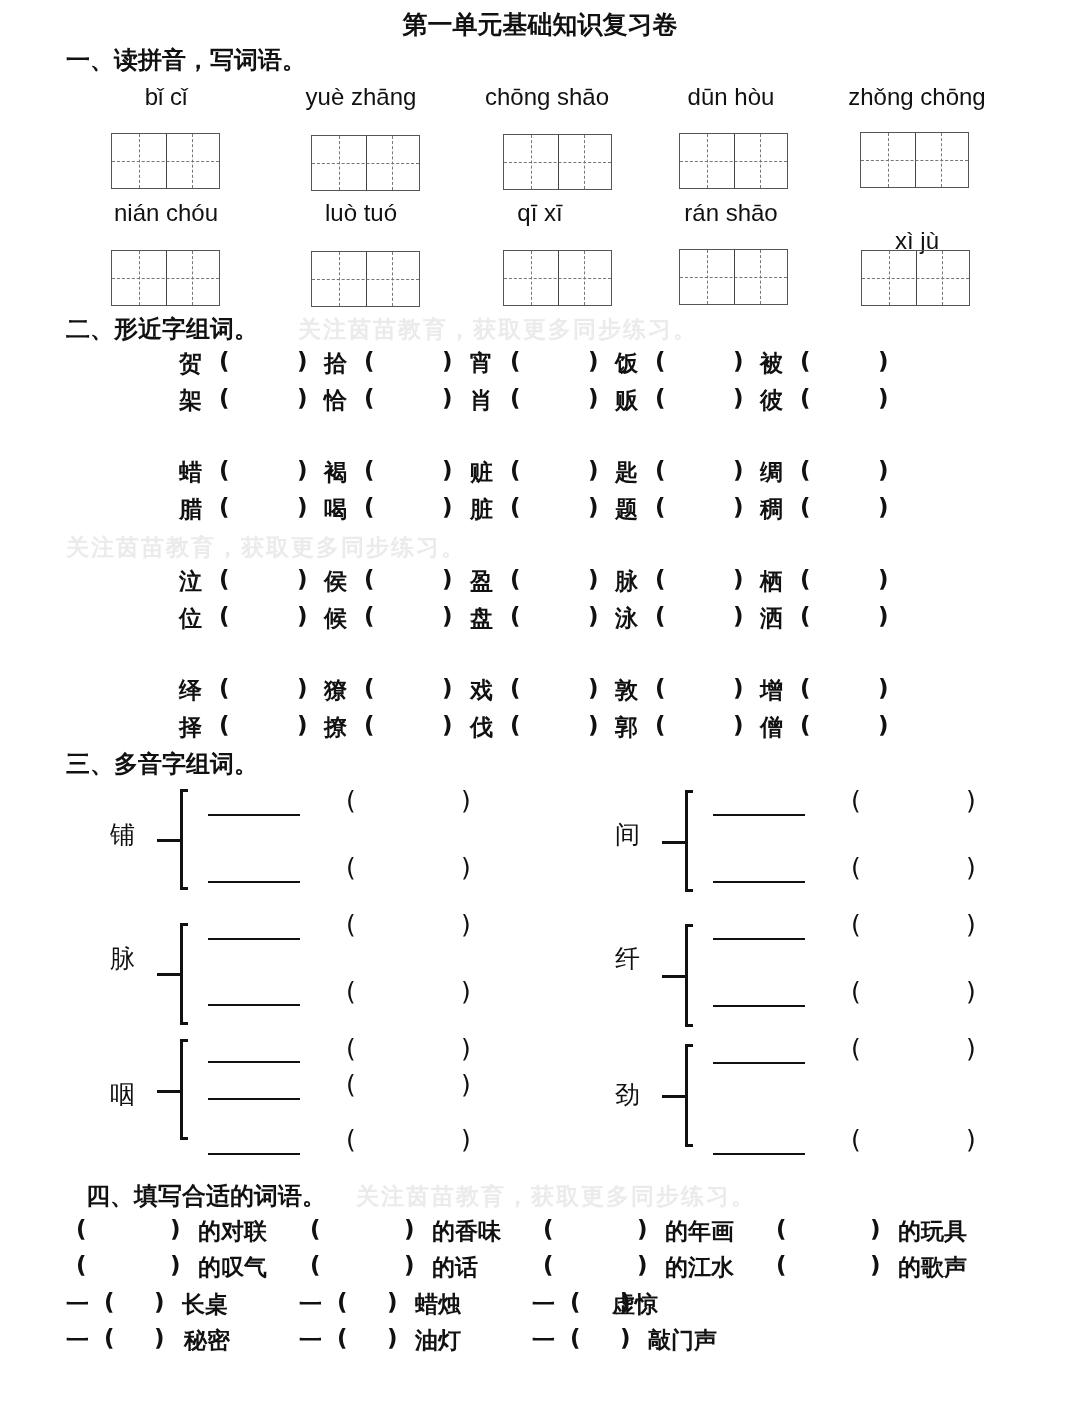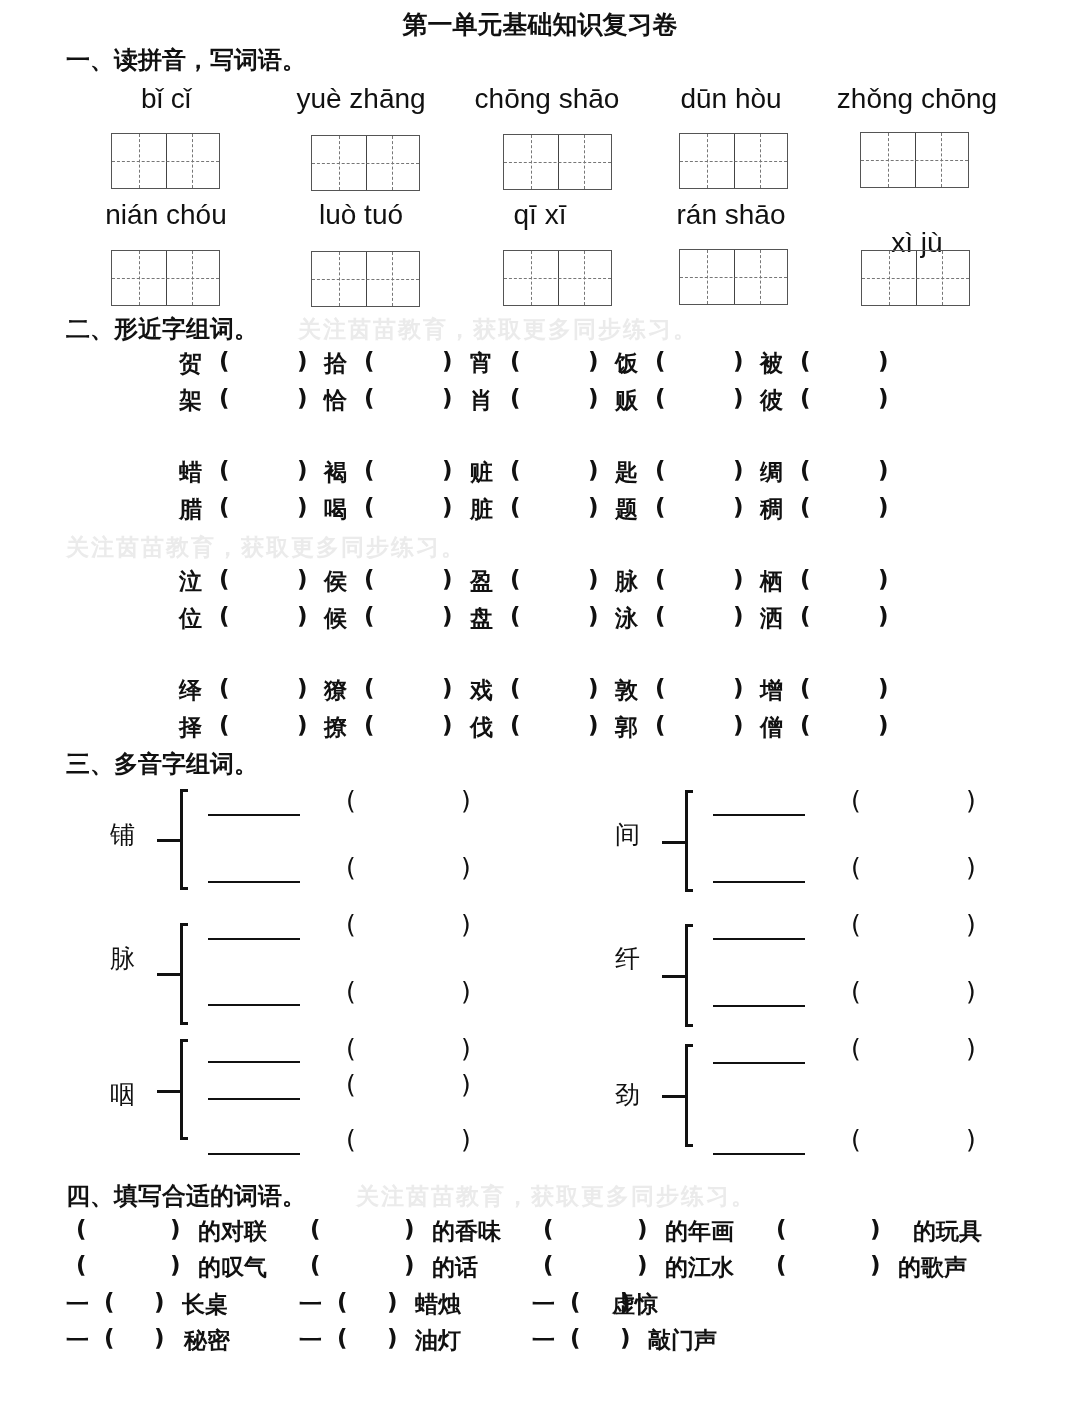--- a/index.html
+++ b/index.html
@@ -2,21 +2,21 @@
 <html><head>
 <meta charset="utf-8">
 <style>
   html, body { margin:0; padding:0; background:#ffffff; }
   body { width:1080px; height:1425px; position:relative; overflow:hidden;
          font-family:"DejaVu Sans", sans-serif; color:#111; }
   .abs { position:absolute; white-space:nowrap; }
   .title { font-size:25px; font-weight:bold; left:0; width:1080px; text-align:center; top:8px; }
   .sec { font-size:24px; font-weight:bold; left:66px; }
   .wm { color:#ebebeb; font-size:23px; font-weight:bold; letter-spacing:2px; }
-  .py { font-family:"Liberation Sans", sans-serif; font-size:28px; color:#111; text-align:center; width:200px; }
+  .py { font-family:"Liberation Sans", sans-serif; font-size:24px; color:#111; text-align:center; width:200px; }
   .tianzi { position:absolute; width:109px; height:56px; border:1.5px solid #555; box-sizing:border-box; }
   .tianzi .mid { position:absolute; left:50%; top:0; bottom:0; border-left:1.5px solid #444; }
   .tianzi .dv { position:absolute; top:0; bottom:0; border-left:1px dashed #777; }
   .tianzi .dh { position:absolute; left:0; right:0; top:50%; border-top:1px dashed #777; }
   .g2 { font-size:23px; font-weight:bold; }
   .paren { font-size:23px; font-weight:bold; }
   .br-v { position:absolute; width:0; border-left:3px solid #111; }
   .br-cap { position:absolute; height:0; width:8px; border-top:3px solid #111; }
   .br-tick { position:absolute; height:0; width:24px; border-top:3px solid #111; }
   .blank { position:absolute; height:0; width:92px; border-top:2px solid #111; }
@@ -351,40 +351,40 @@
     <div class="blank" style="left: 713px; top: 1062px;"></div>
     <div class="blank" style="left: 713px; top: 1153px;"></div>
     <div class="abs paren" style="left: 851px; top: 1034px; font-weight: normal; font-size: 25px;">(</div>
     <div class="abs" style="left: 875px; top: 1034px; width: 90px; height: 30px;"></div>
     <div class="abs paren" style="left: 966px; top: 1034px; font-weight: normal; font-size: 25px;">)</div>
     <div class="abs paren" style="left: 851px; top: 1125px; font-weight: normal; font-size: 25px;">(</div>
     <div class="abs" style="left: 875px; top: 1125px; width: 90px; height: 30px;"></div>
     <div class="abs paren" style="left: 966px; top: 1125px; font-weight: normal; font-size: 25px;">)</div>
   </div>
 
-<div class="abs sec" style="top:1180px;">四、填写合适的词语。</div>
+<div class="abs sec" style="top:1180px;margin-left:20px;">四、填写合适的词语。</div>
 <div class="abs wm" style="left:356px;top:1181px;">关注茵苗教育，获取更多同步练习。</div>
 
 <div id="s4">
     <div class="abs fill" style="left: 76px; top: 1216px;">(</div>
     <div class="abs" style="left: 98px; top: 1216px; width: 70px; height: 30px;"></div>
     <div class="abs fill" style="left: 170px; top: 1216px;">)</div>
     <div class="abs fill" style="left: 198px; top: 1216px;">的对联</div>
     <div class="abs fill" style="left: 310px; top: 1216px;">(</div>
     <div class="abs" style="left: 332px; top: 1216px; width: 70px; height: 30px;"></div>
     <div class="abs fill" style="left: 404px; top: 1216px;">)</div>
     <div class="abs fill" style="left: 432px; top: 1216px;">的香味</div>
     <div class="abs fill" style="left: 543px; top: 1216px;">(</div>
     <div class="abs" style="left: 565px; top: 1216px; width: 70px; height: 30px;"></div>
     <div class="abs fill" style="left: 637px; top: 1216px;">)</div>
     <div class="abs fill" style="left: 665px; top: 1216px;">的年画</div>
     <div class="abs fill" style="left: 776px; top: 1216px;">(</div>
     <div class="abs" style="left: 798px; top: 1216px; width: 70px; height: 30px;"></div>
     <div class="abs fill" style="left: 870px; top: 1216px;">)</div>
-    <div class="abs fill" style="left: 898px; top: 1216px; margin-left: 15px;">的玩具</div>
+    <div class="abs fill" style="left: 898px; top: 1216px;">的玩具</div>
     <div class="abs fill" style="left: 76px; top: 1252px;">(</div>
     <div class="abs" style="left: 98px; top: 1252px; width: 70px; height: 30px;"></div>
     <div class="abs fill" style="left: 170px; top: 1252px;">)</div>
     <div class="abs fill" style="left: 198px; top: 1252px;">的叹气</div>
     <div class="abs fill" style="left: 310px; top: 1252px;">(</div>
     <div class="abs" style="left: 332px; top: 1252px; width: 70px; height: 30px;"></div>
     <div class="abs fill" style="left: 404px; top: 1252px;">)</div>
     <div class="abs fill" style="left: 432px; top: 1252px;">的话</div>
     <div class="abs fill" style="left: 543px; top: 1252px;">(</div>
     <div class="abs" style="left: 565px; top: 1252px; width: 70px; height: 30px;"></div>

